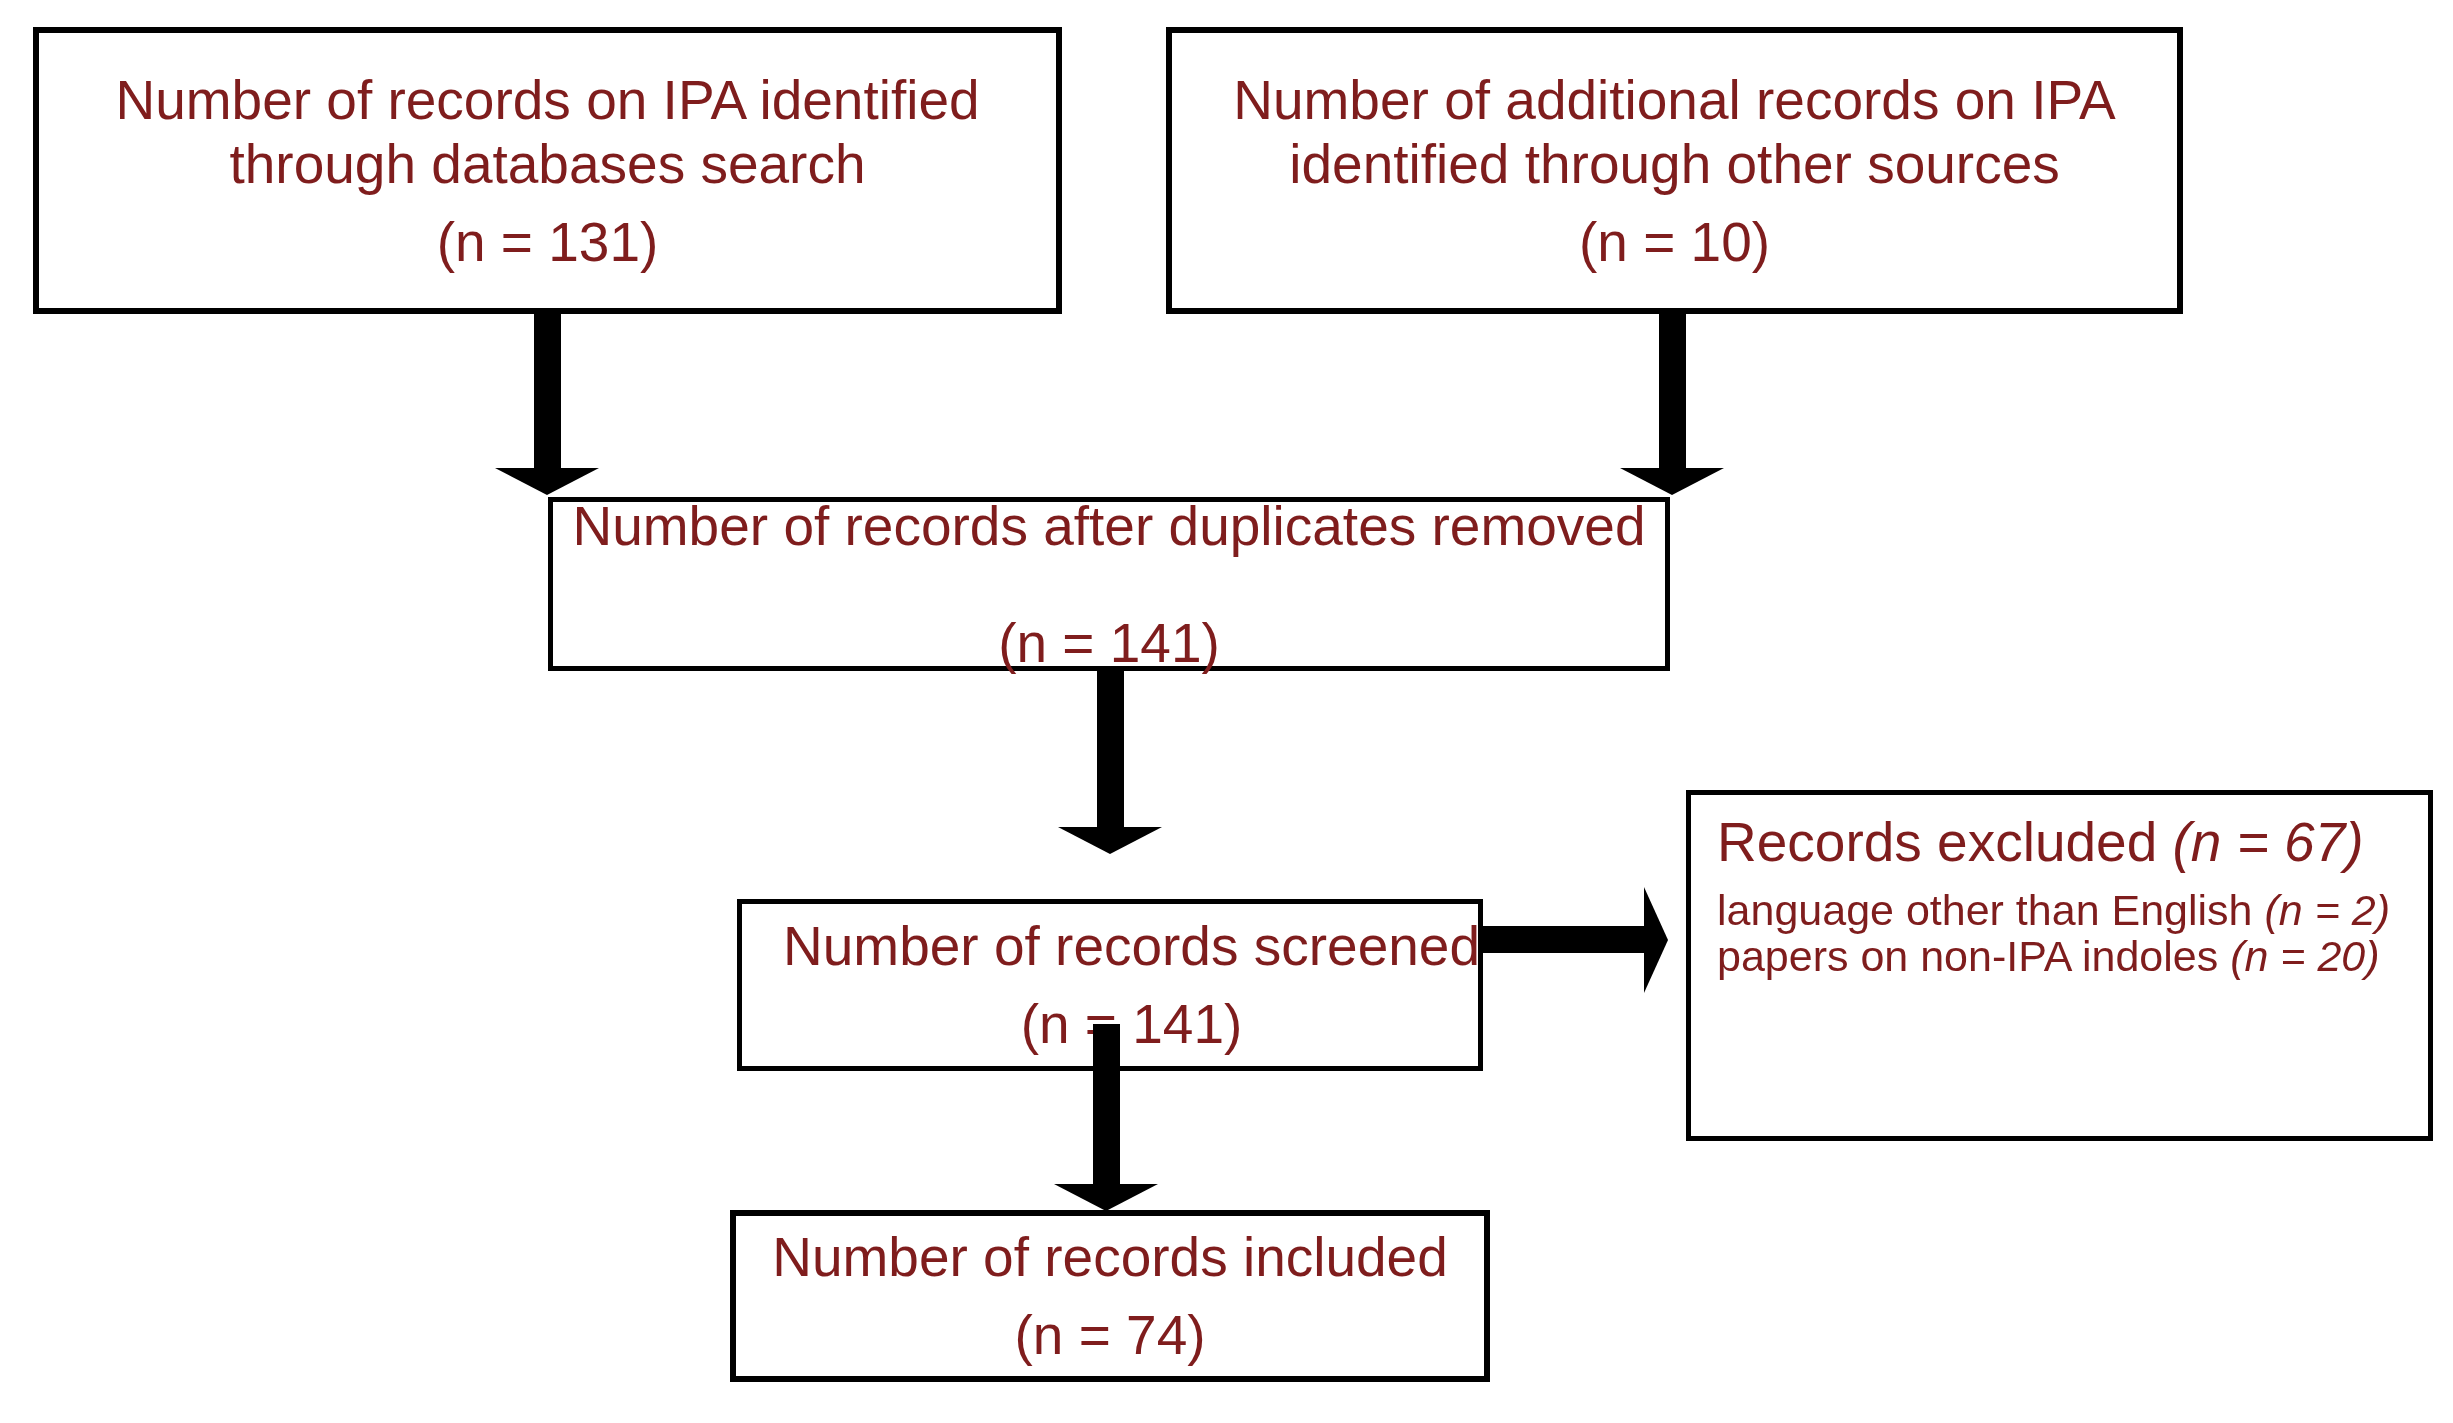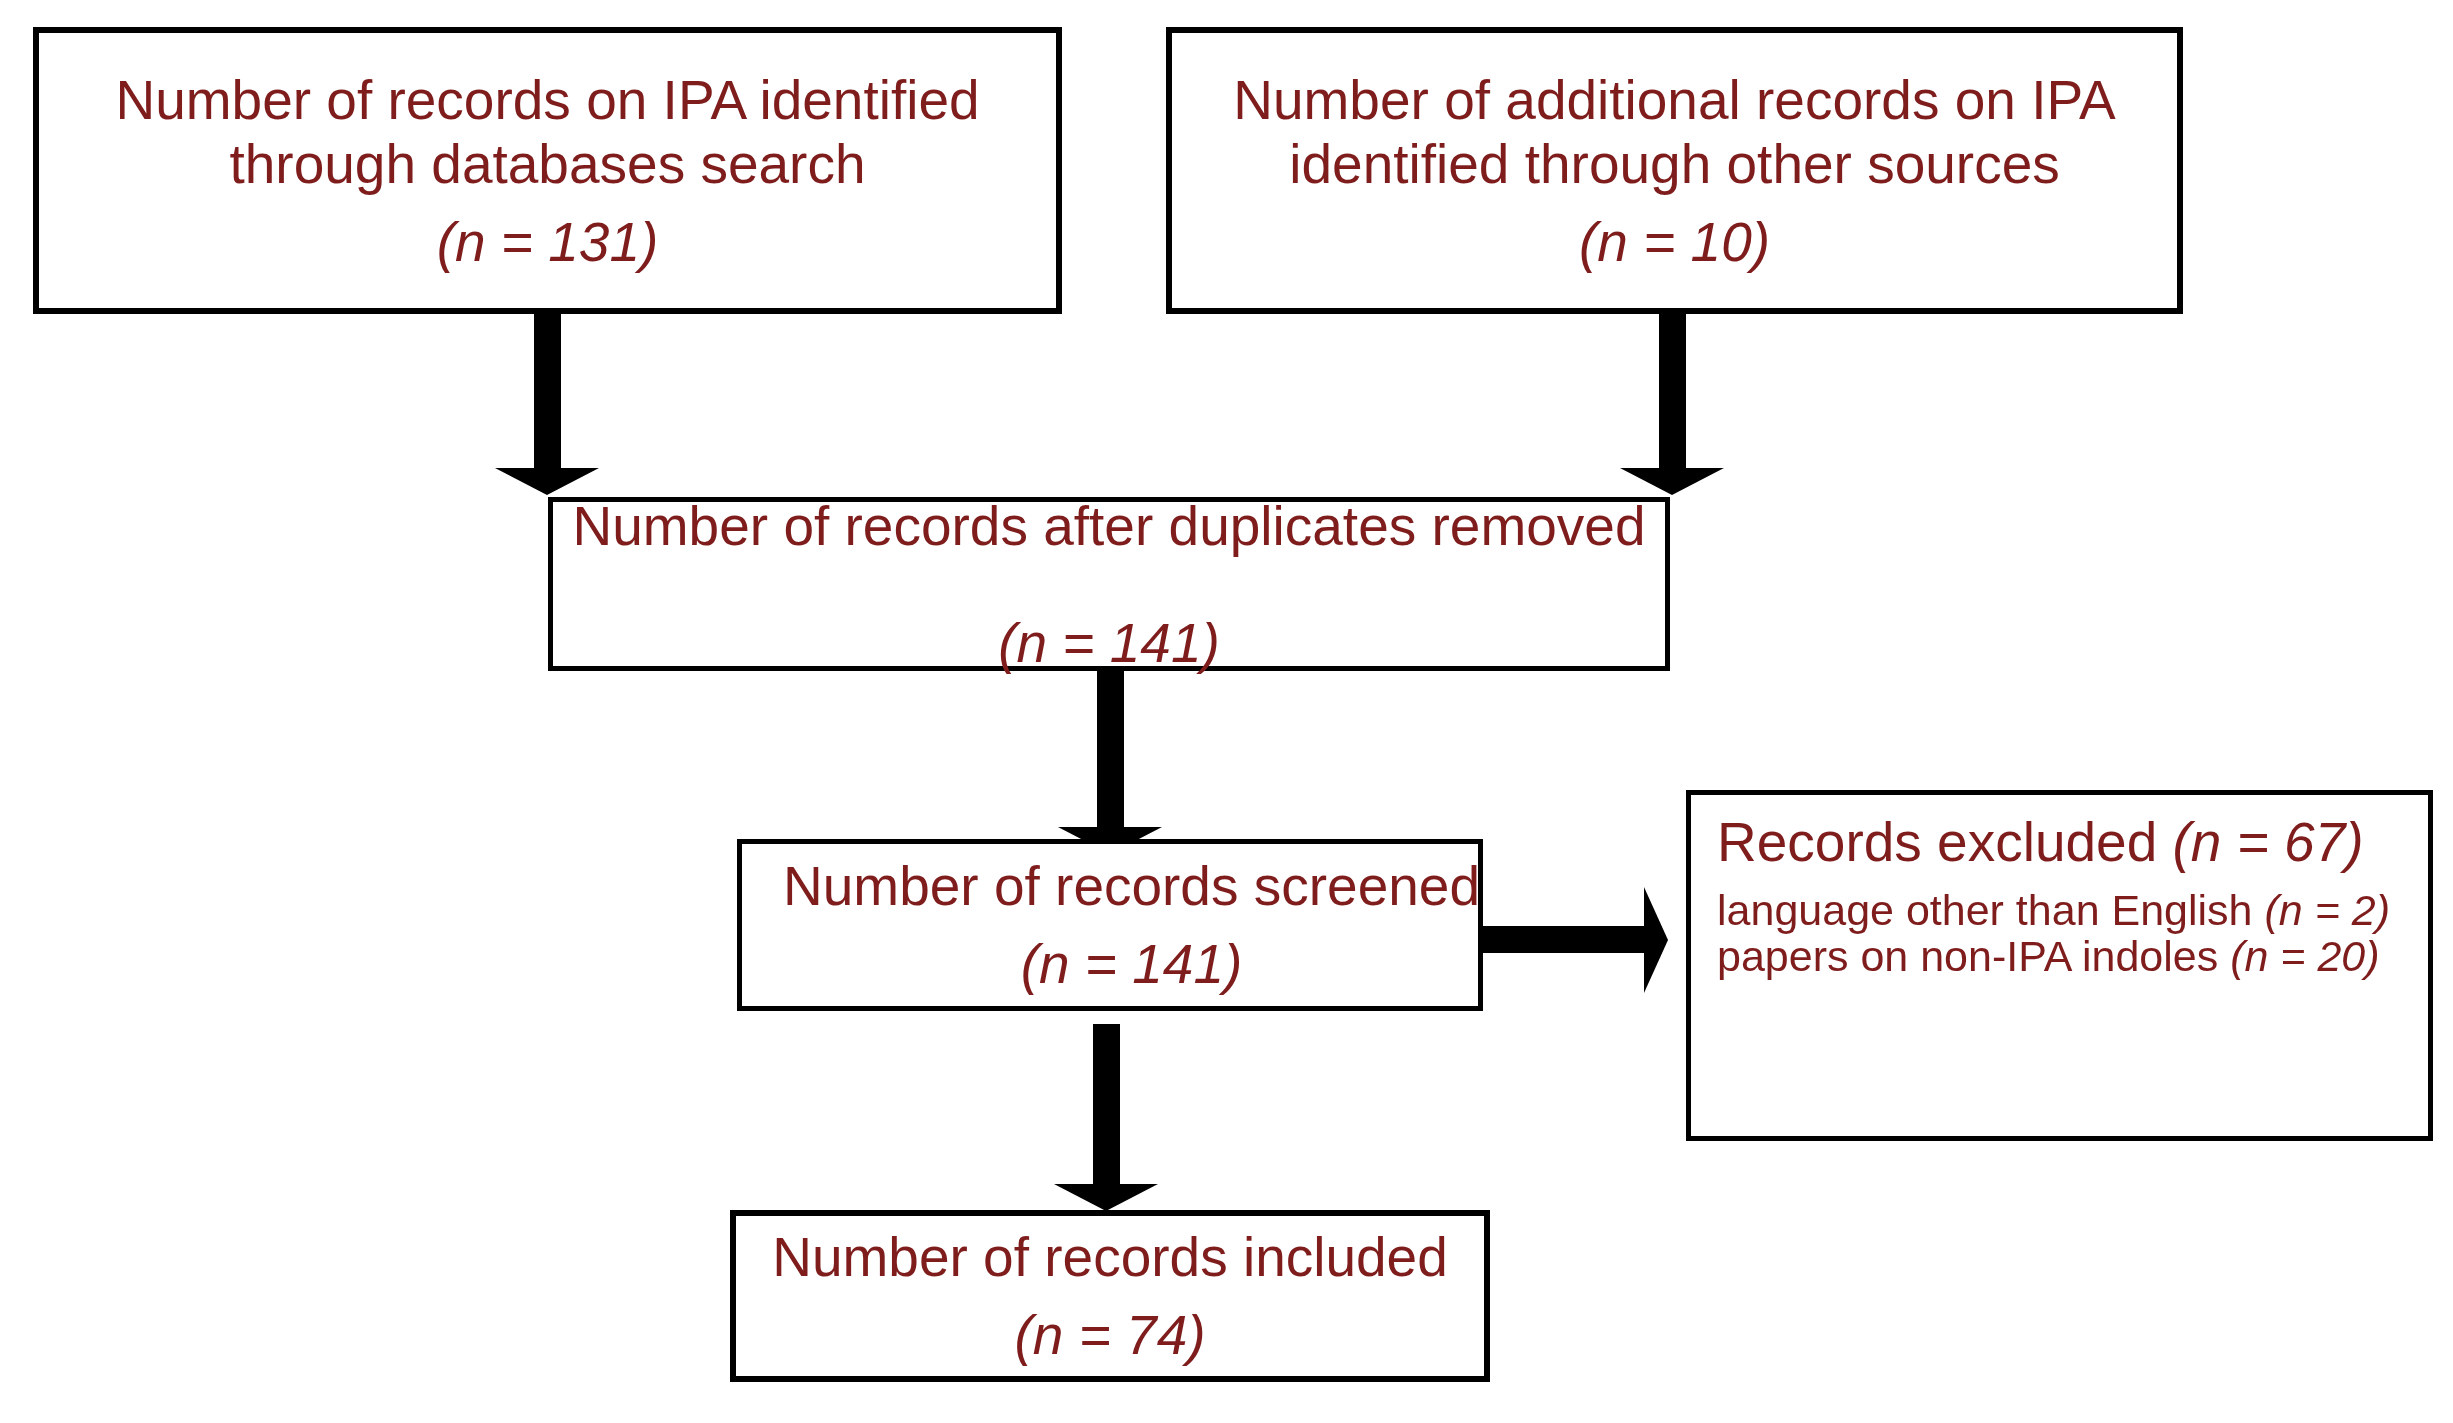--- a/index.html
+++ b/index.html
@@ -24,21 +24,20 @@
     text-align: center;
   }
   .fbox .line {
     font-size: 55px;
     line-height: 64px;
     white-space: nowrap;
   }
   .fbox .count {
     font-size: 55px;
     line-height: 64px;
-    font-style: italic;
     margin-top: 14px;
     white-space: nowrap;
   }
   
   .fbox.top { border-width: 6px; }
 
   
   .fbox.excluded {
     align-items: flex-start;
     justify-content: flex-start;
@@ -105,21 +104,21 @@
   <div class="fbox" style="left:548px; top:497px; width:1122px; height:174px;gap:45px;">
     <div class="line">Number of records after duplicates removed</div>
     <div class="count" style="margin-top:8px;">(n = 141)</div>
   </div>
 
   <div>
     <div class="shaft-v" style="left:1097px; top:667px; height:162px;"></div>
     <div class="head-down" style="left:1058px; top:827px;"></div>
   </div>
 
-  <div class="fbox" style="left:737px; top:839px; width:746px; height:172px;padding-left:43px;">
+  <div class="fbox" style="left:737px; top:899px; width:746px; height:172px;padding-left:43px;">
     <div class="line">Number of records screened</div>
     <div class="count">(n = 141)</div>
   </div>
 
   <div>
     <div class="shaft-h" style="left:1480px; top:926px; width:166px;"></div>
     <div class="head-right" style="left:1644px; top:887px;"></div>
   </div>
 
   <div class="fbox excluded" style="left:1686px; top:790px; width:747px; height:351px;">

